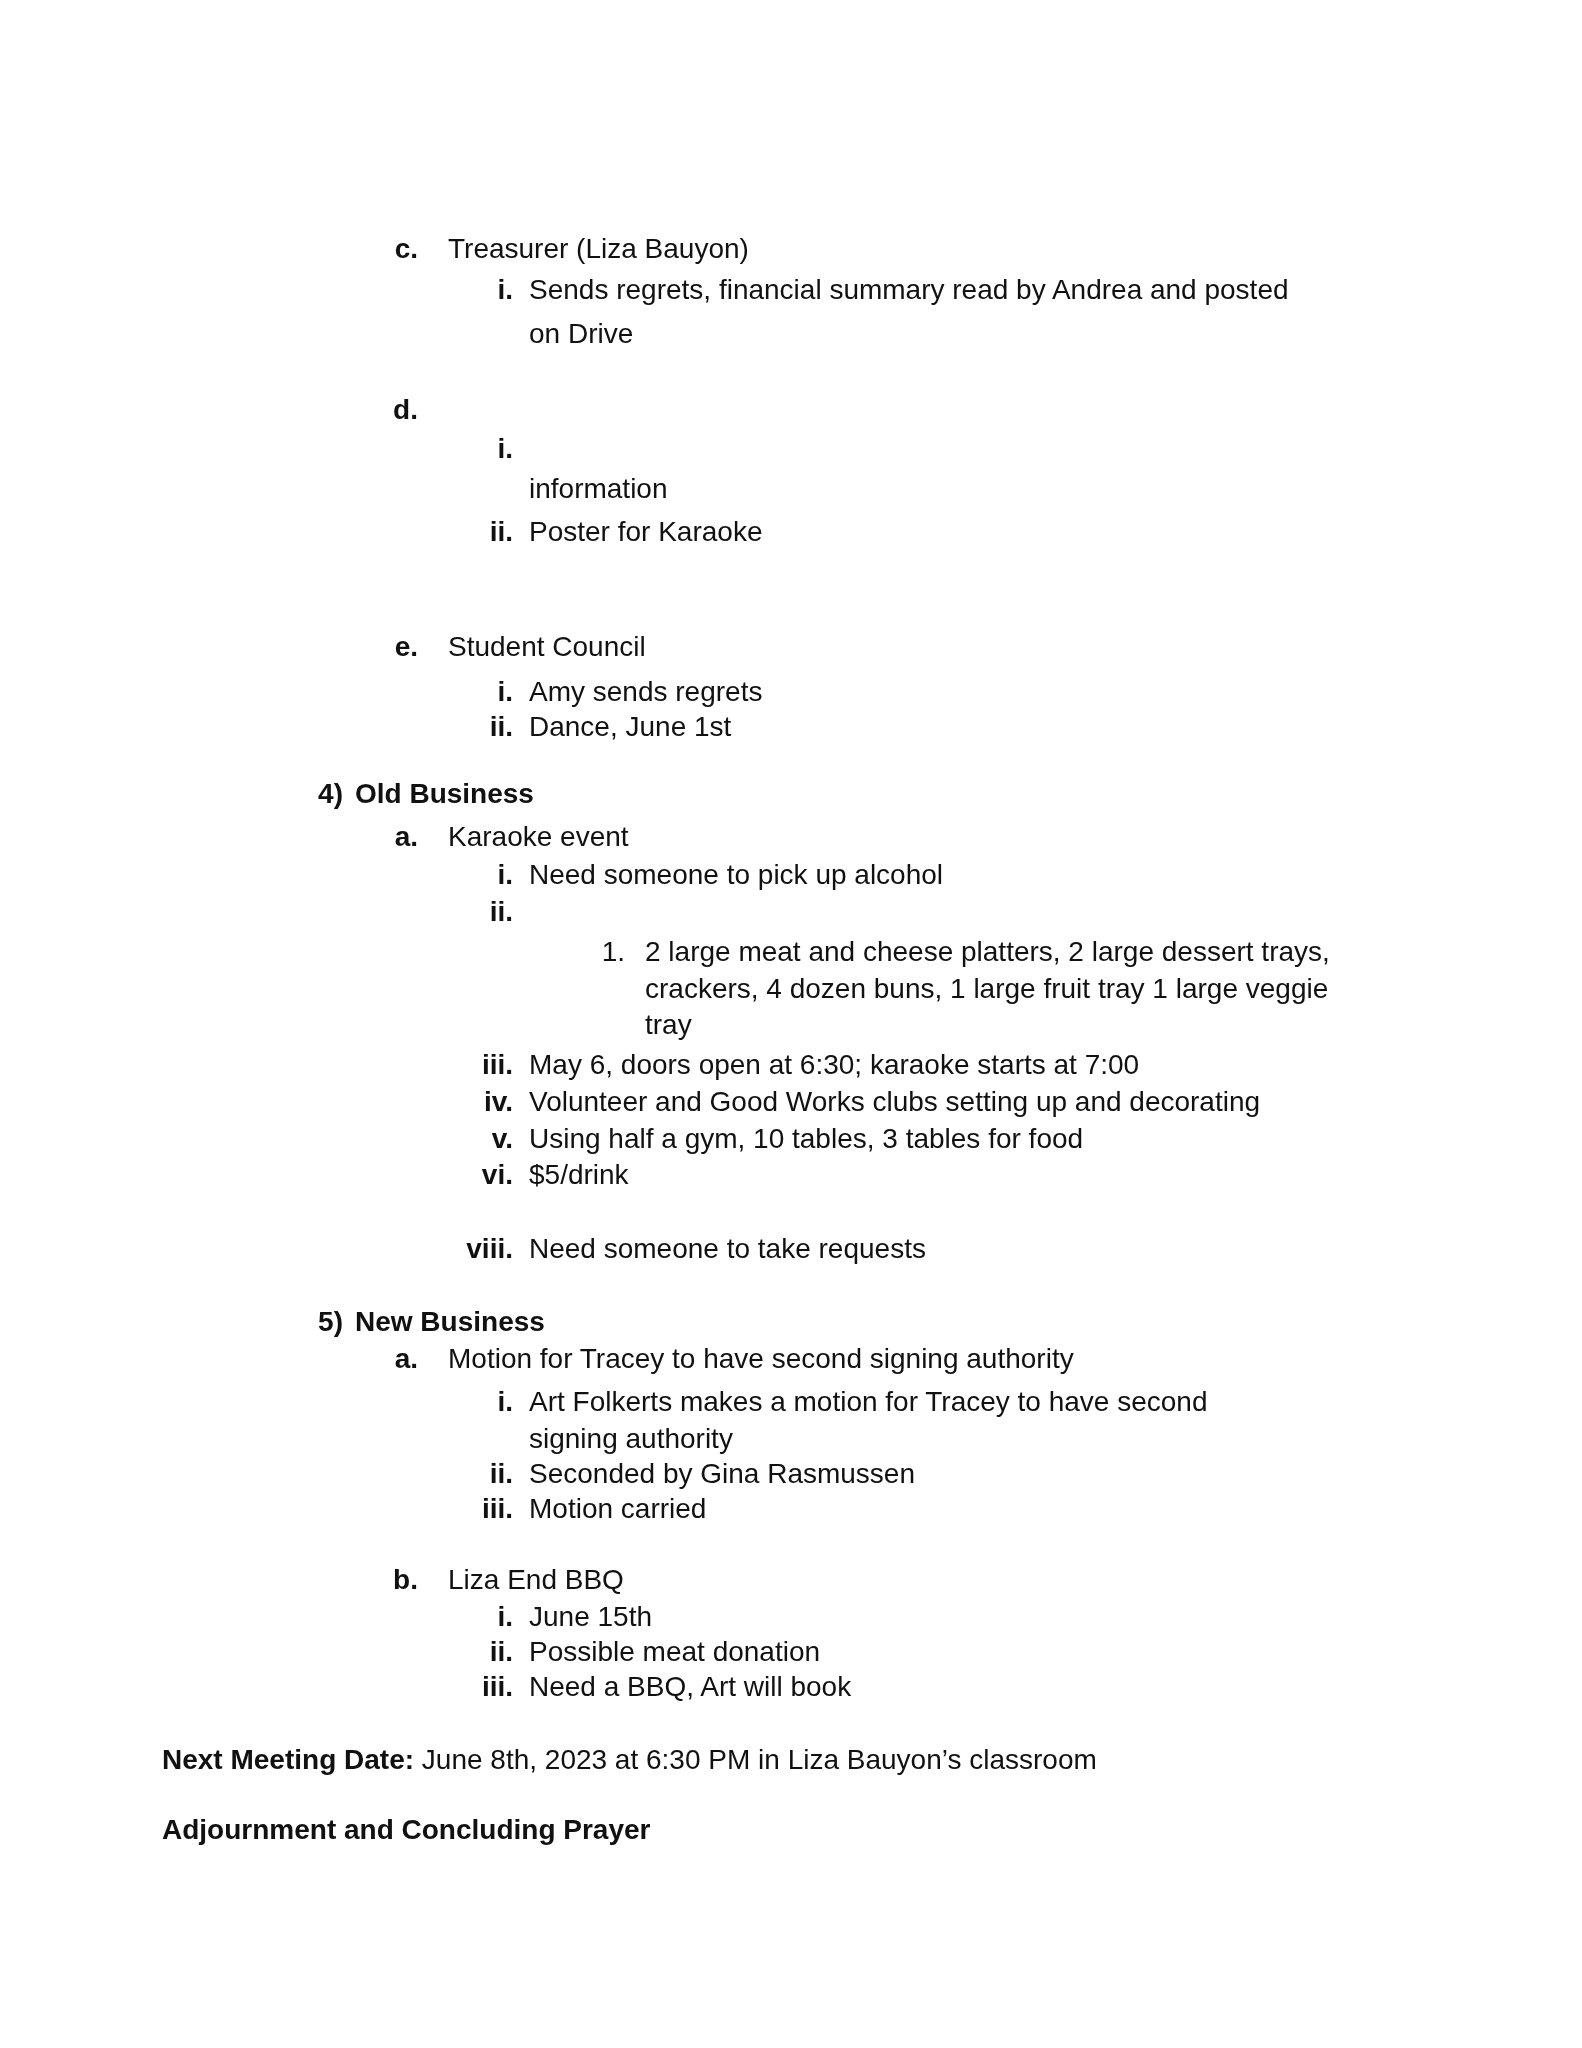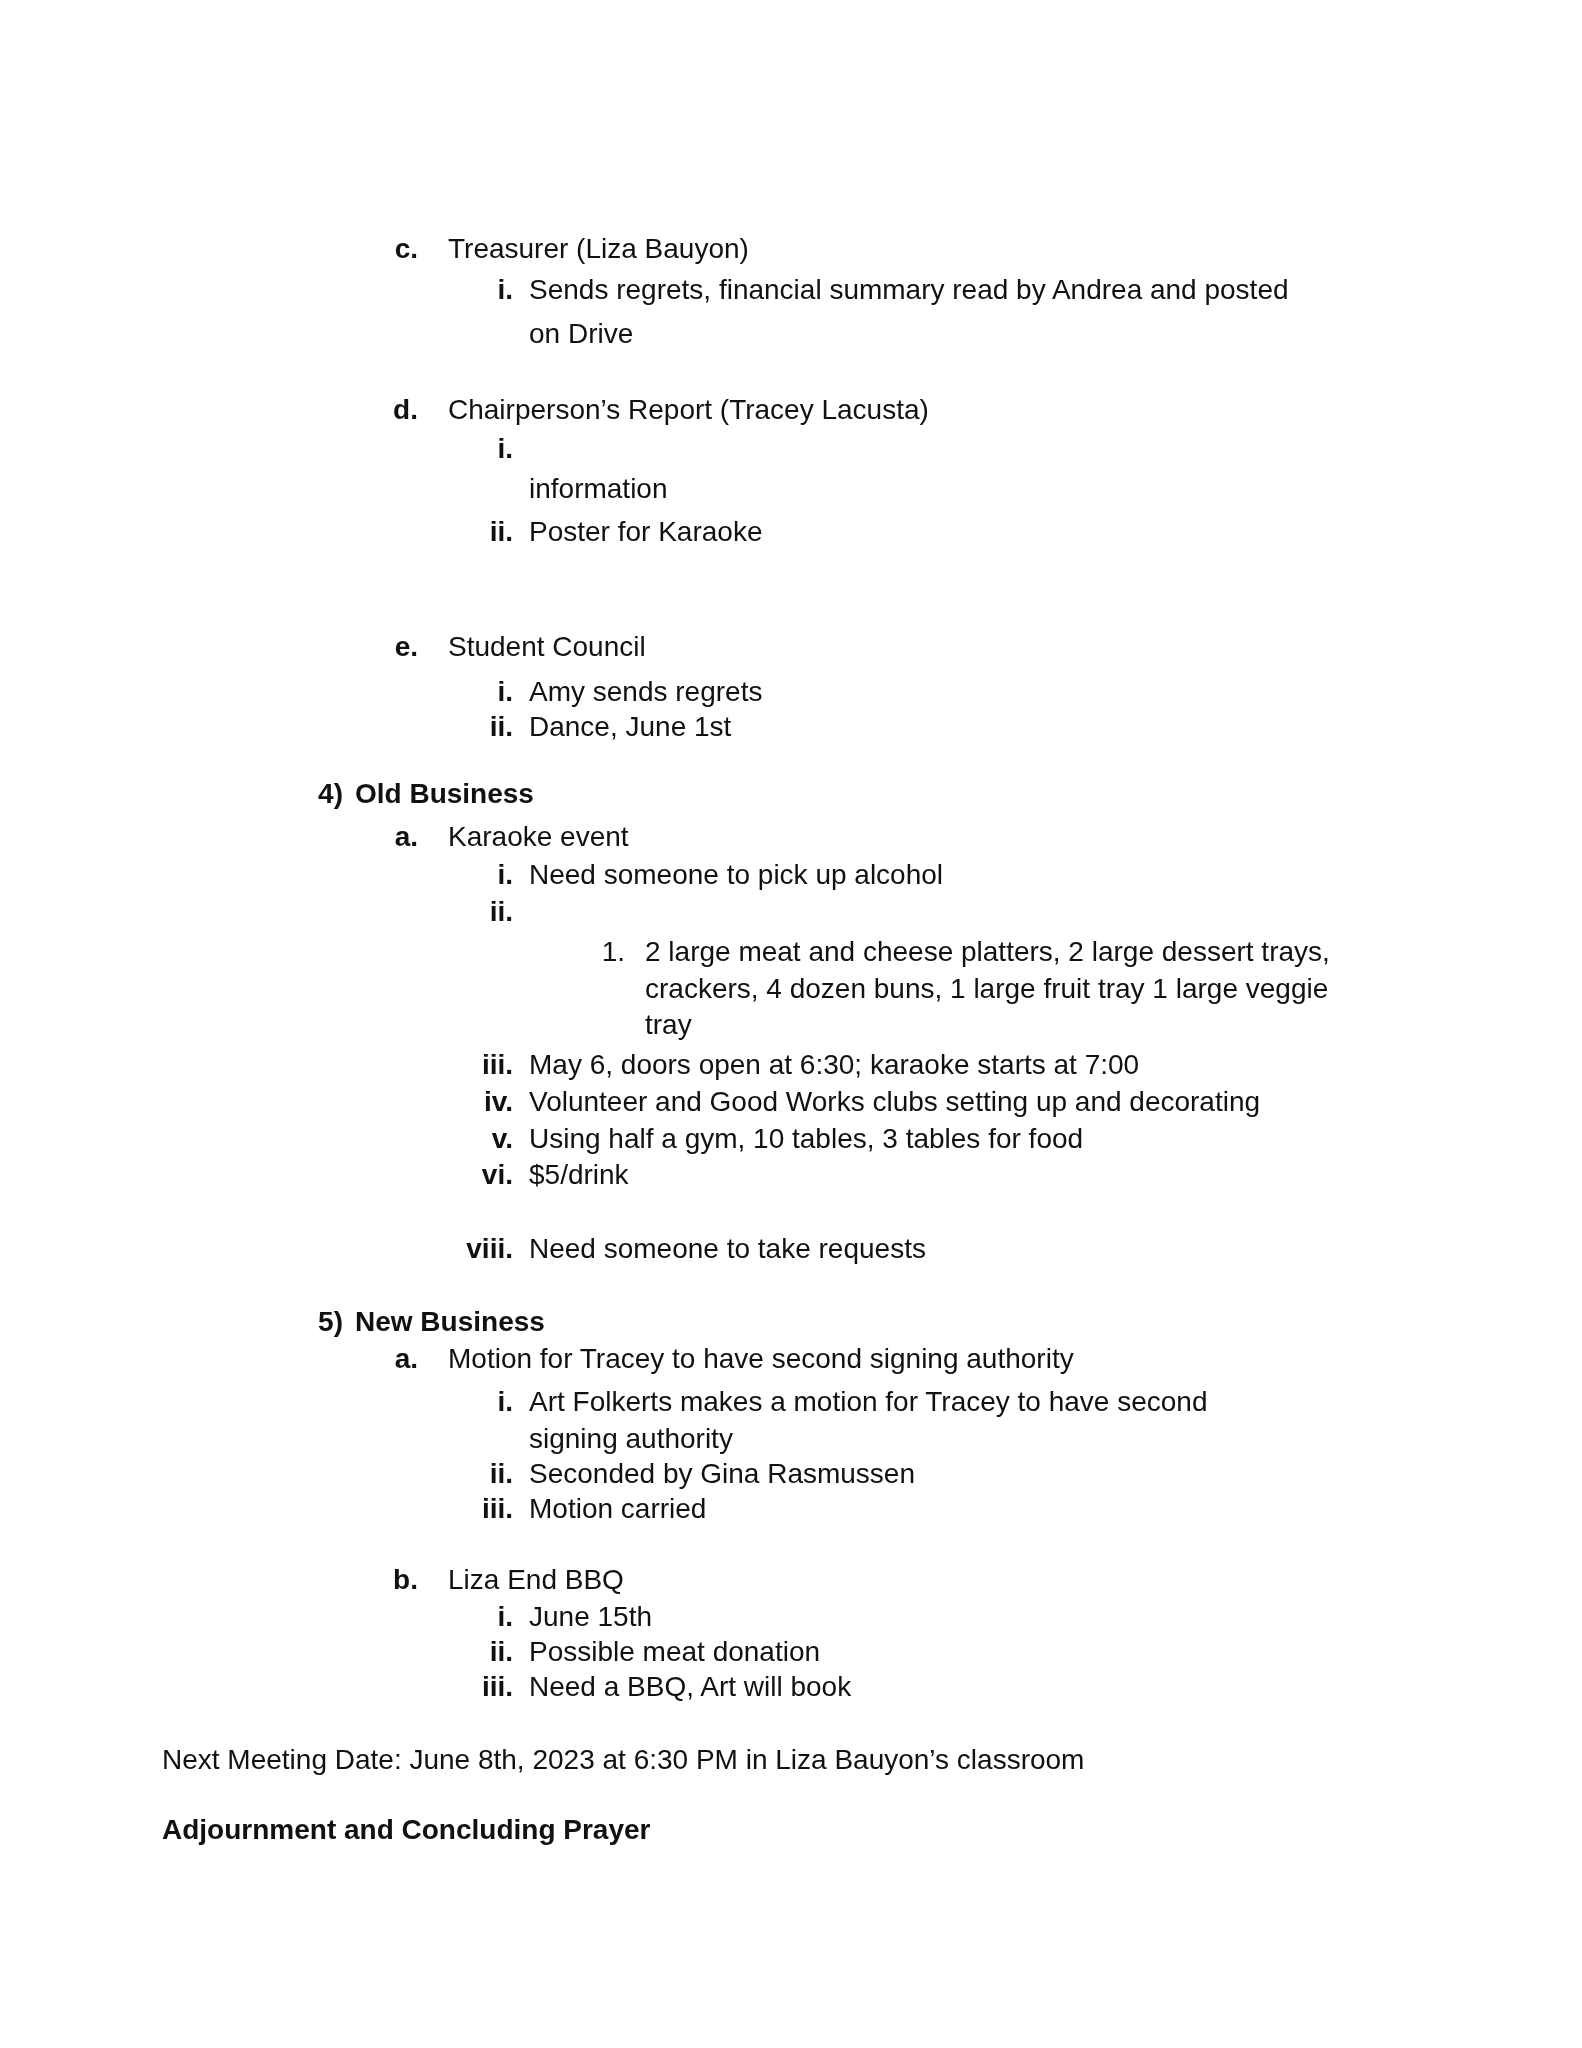--- a/index.html
+++ b/index.html
@@ -41,21 +41,21 @@
   
   .l-dec { left: 645px; }
   .l-dec .marker { padding-right: 20px; font-weight: 400; }
   
   .para {
     position: absolute;
     left: 162px;
     white-space: nowrap;
     line-height: 1.25;
   }
-  .para .lead { font-weight: 400; }
+  .para .lead { font-weight: 700; }
   .para.bold { font-weight: 700; text-align: center; }
 </style>
 </head>
 <body>
 
 <div class="page">
 
   <div class="line l-letter" style="top:231px">
     <span class="marker">c.</span>
     <span class="text">Treasurer (Liza Bauyon)</span>
@@ -63,21 +63,20 @@
   <div class="line l-roman" style="top:272px">
     <span class="marker">i.</span>
     <span class="text">Sends regrets, financial summary read by Andrea and posted</span>
   </div>
   <div class="line l-roman" style="top:316px">
     <span class="text">on Drive</span>
   </div>
 
   <div class="line l-letter" style="top:392px">
     <span class="marker">d.</span>
-    <span class="text">Chairperson’s Report (Tracey Lacusta)</span>
   </div>
   <div class="line l-roman" style="top:431px">
     <span class="marker">i.</span>
   </div>
   <div class="line l-roman" style="top:471px">
     <span class="text">information</span>
   </div>
   <div class="line l-roman" style="top:514px">
     <span class="marker">ii.</span>
     <span class="text">Poster for Karaoke</span>

